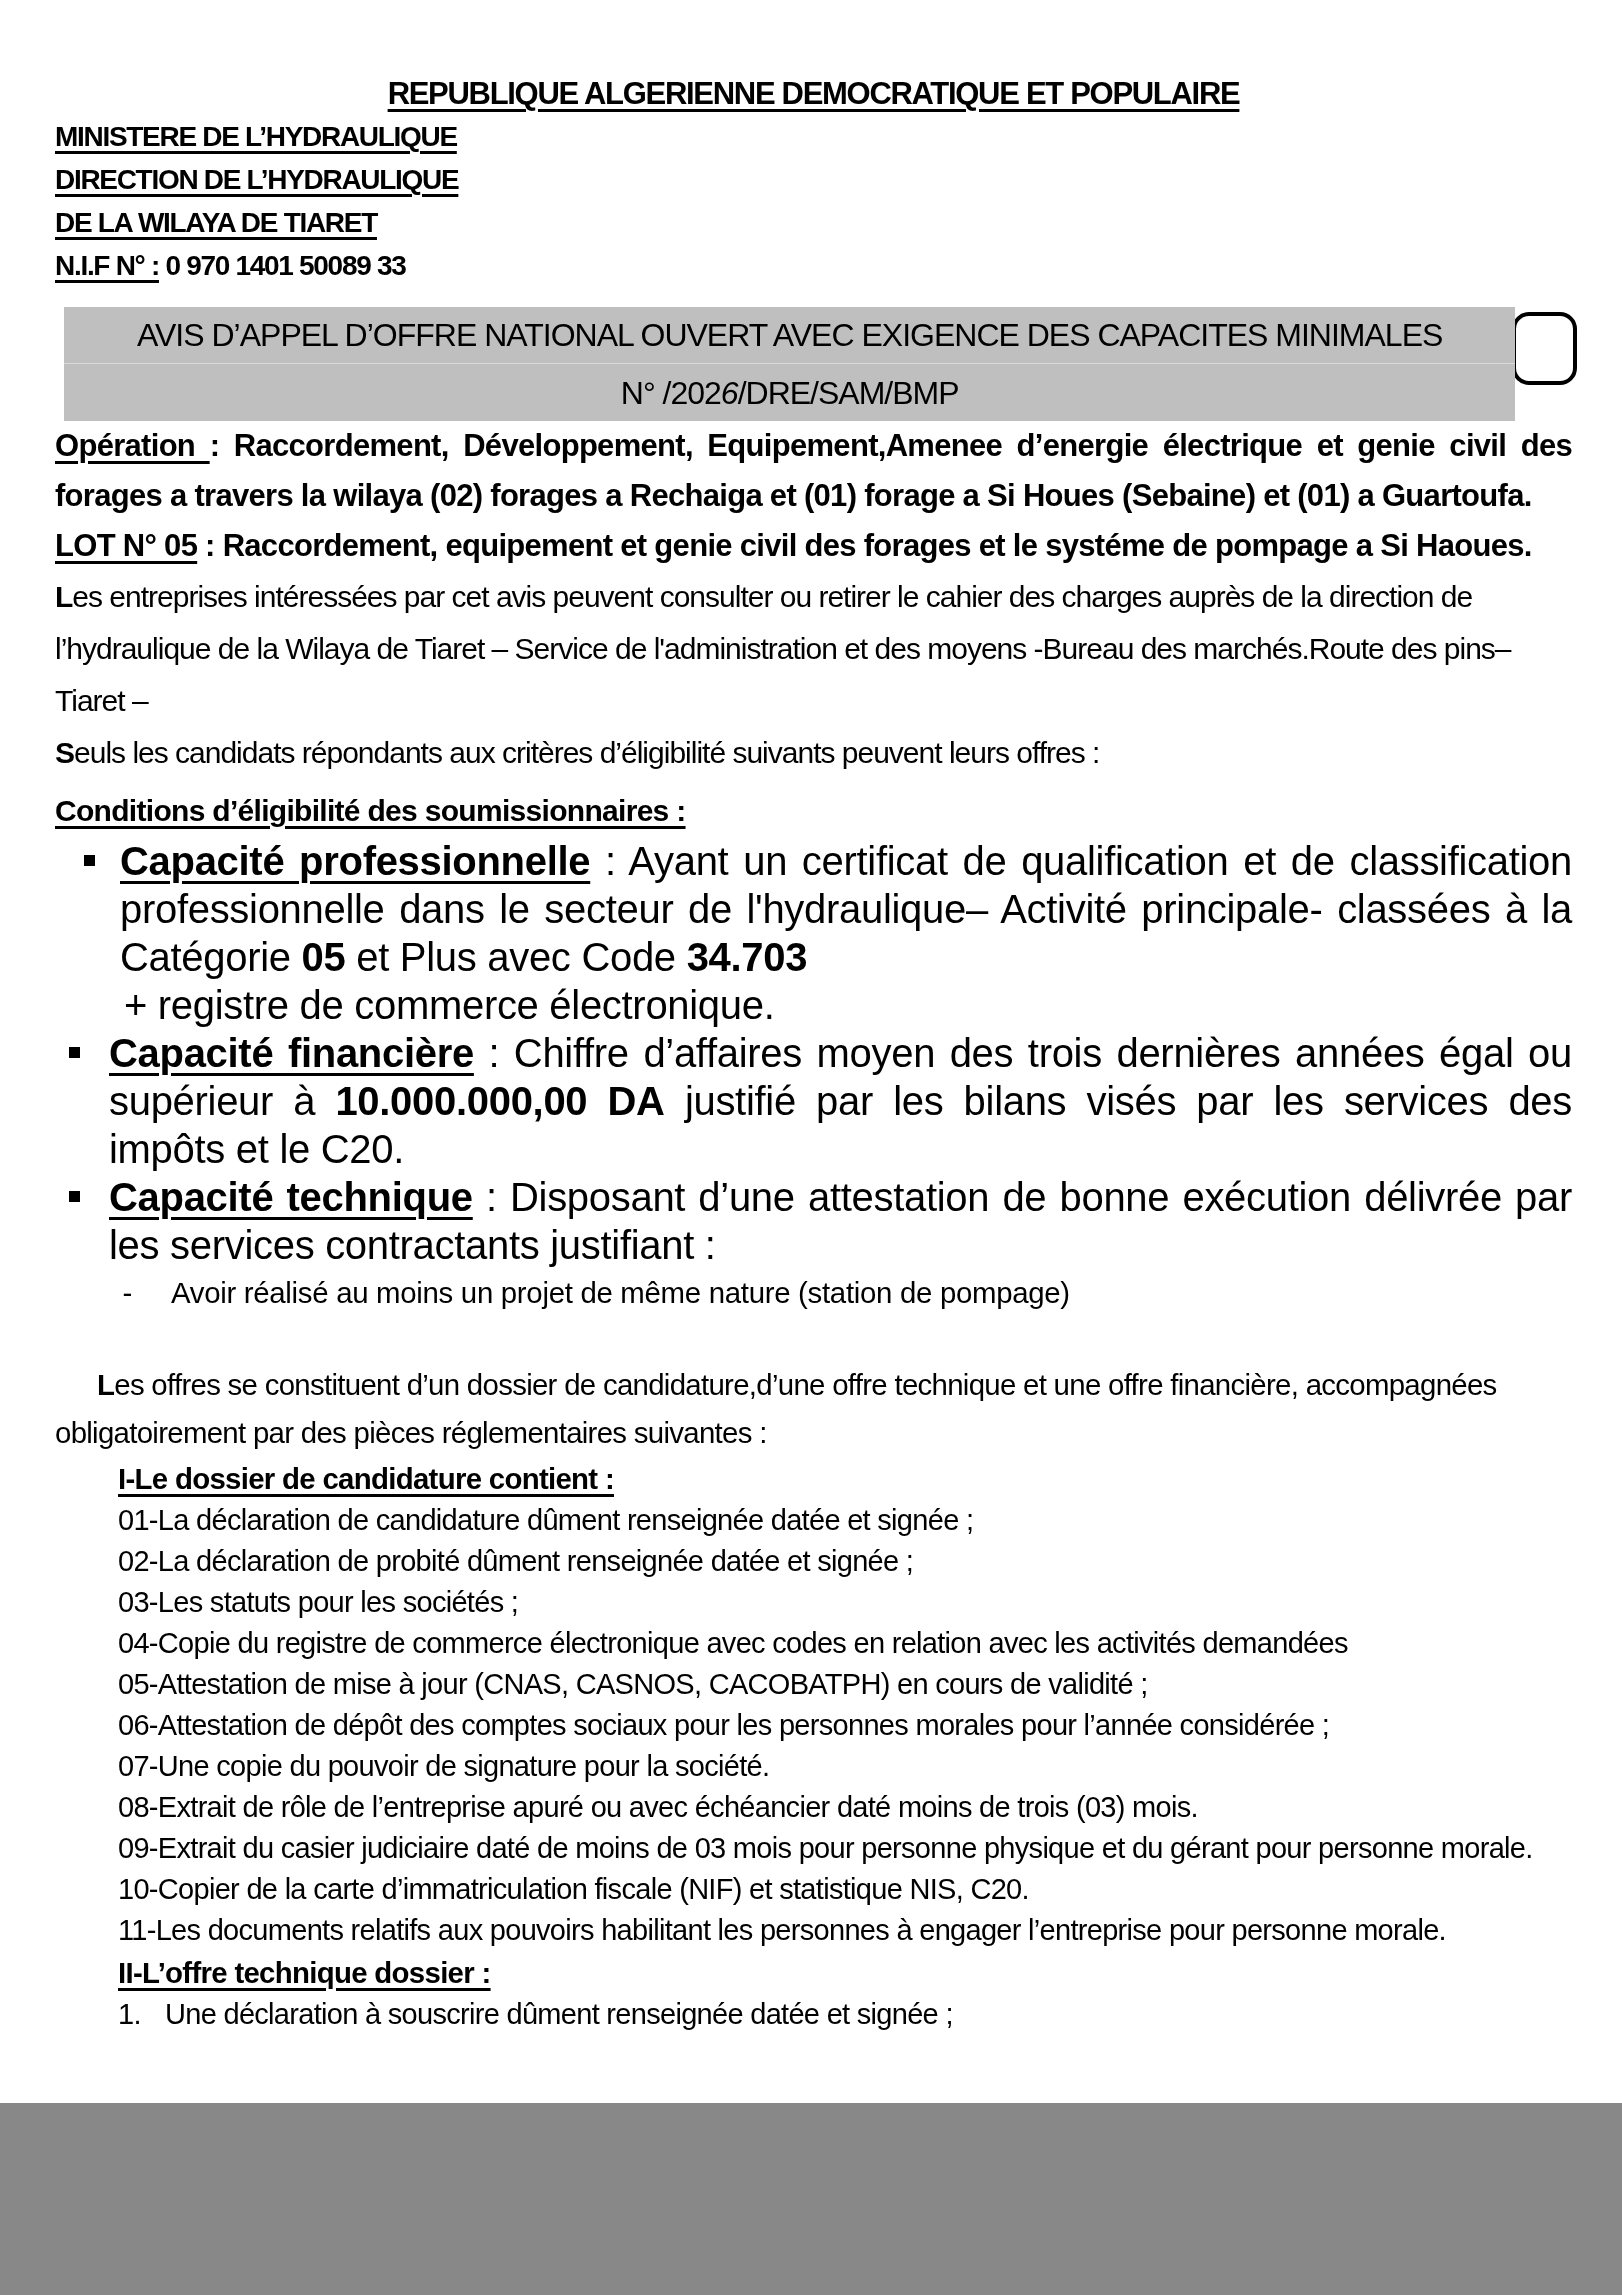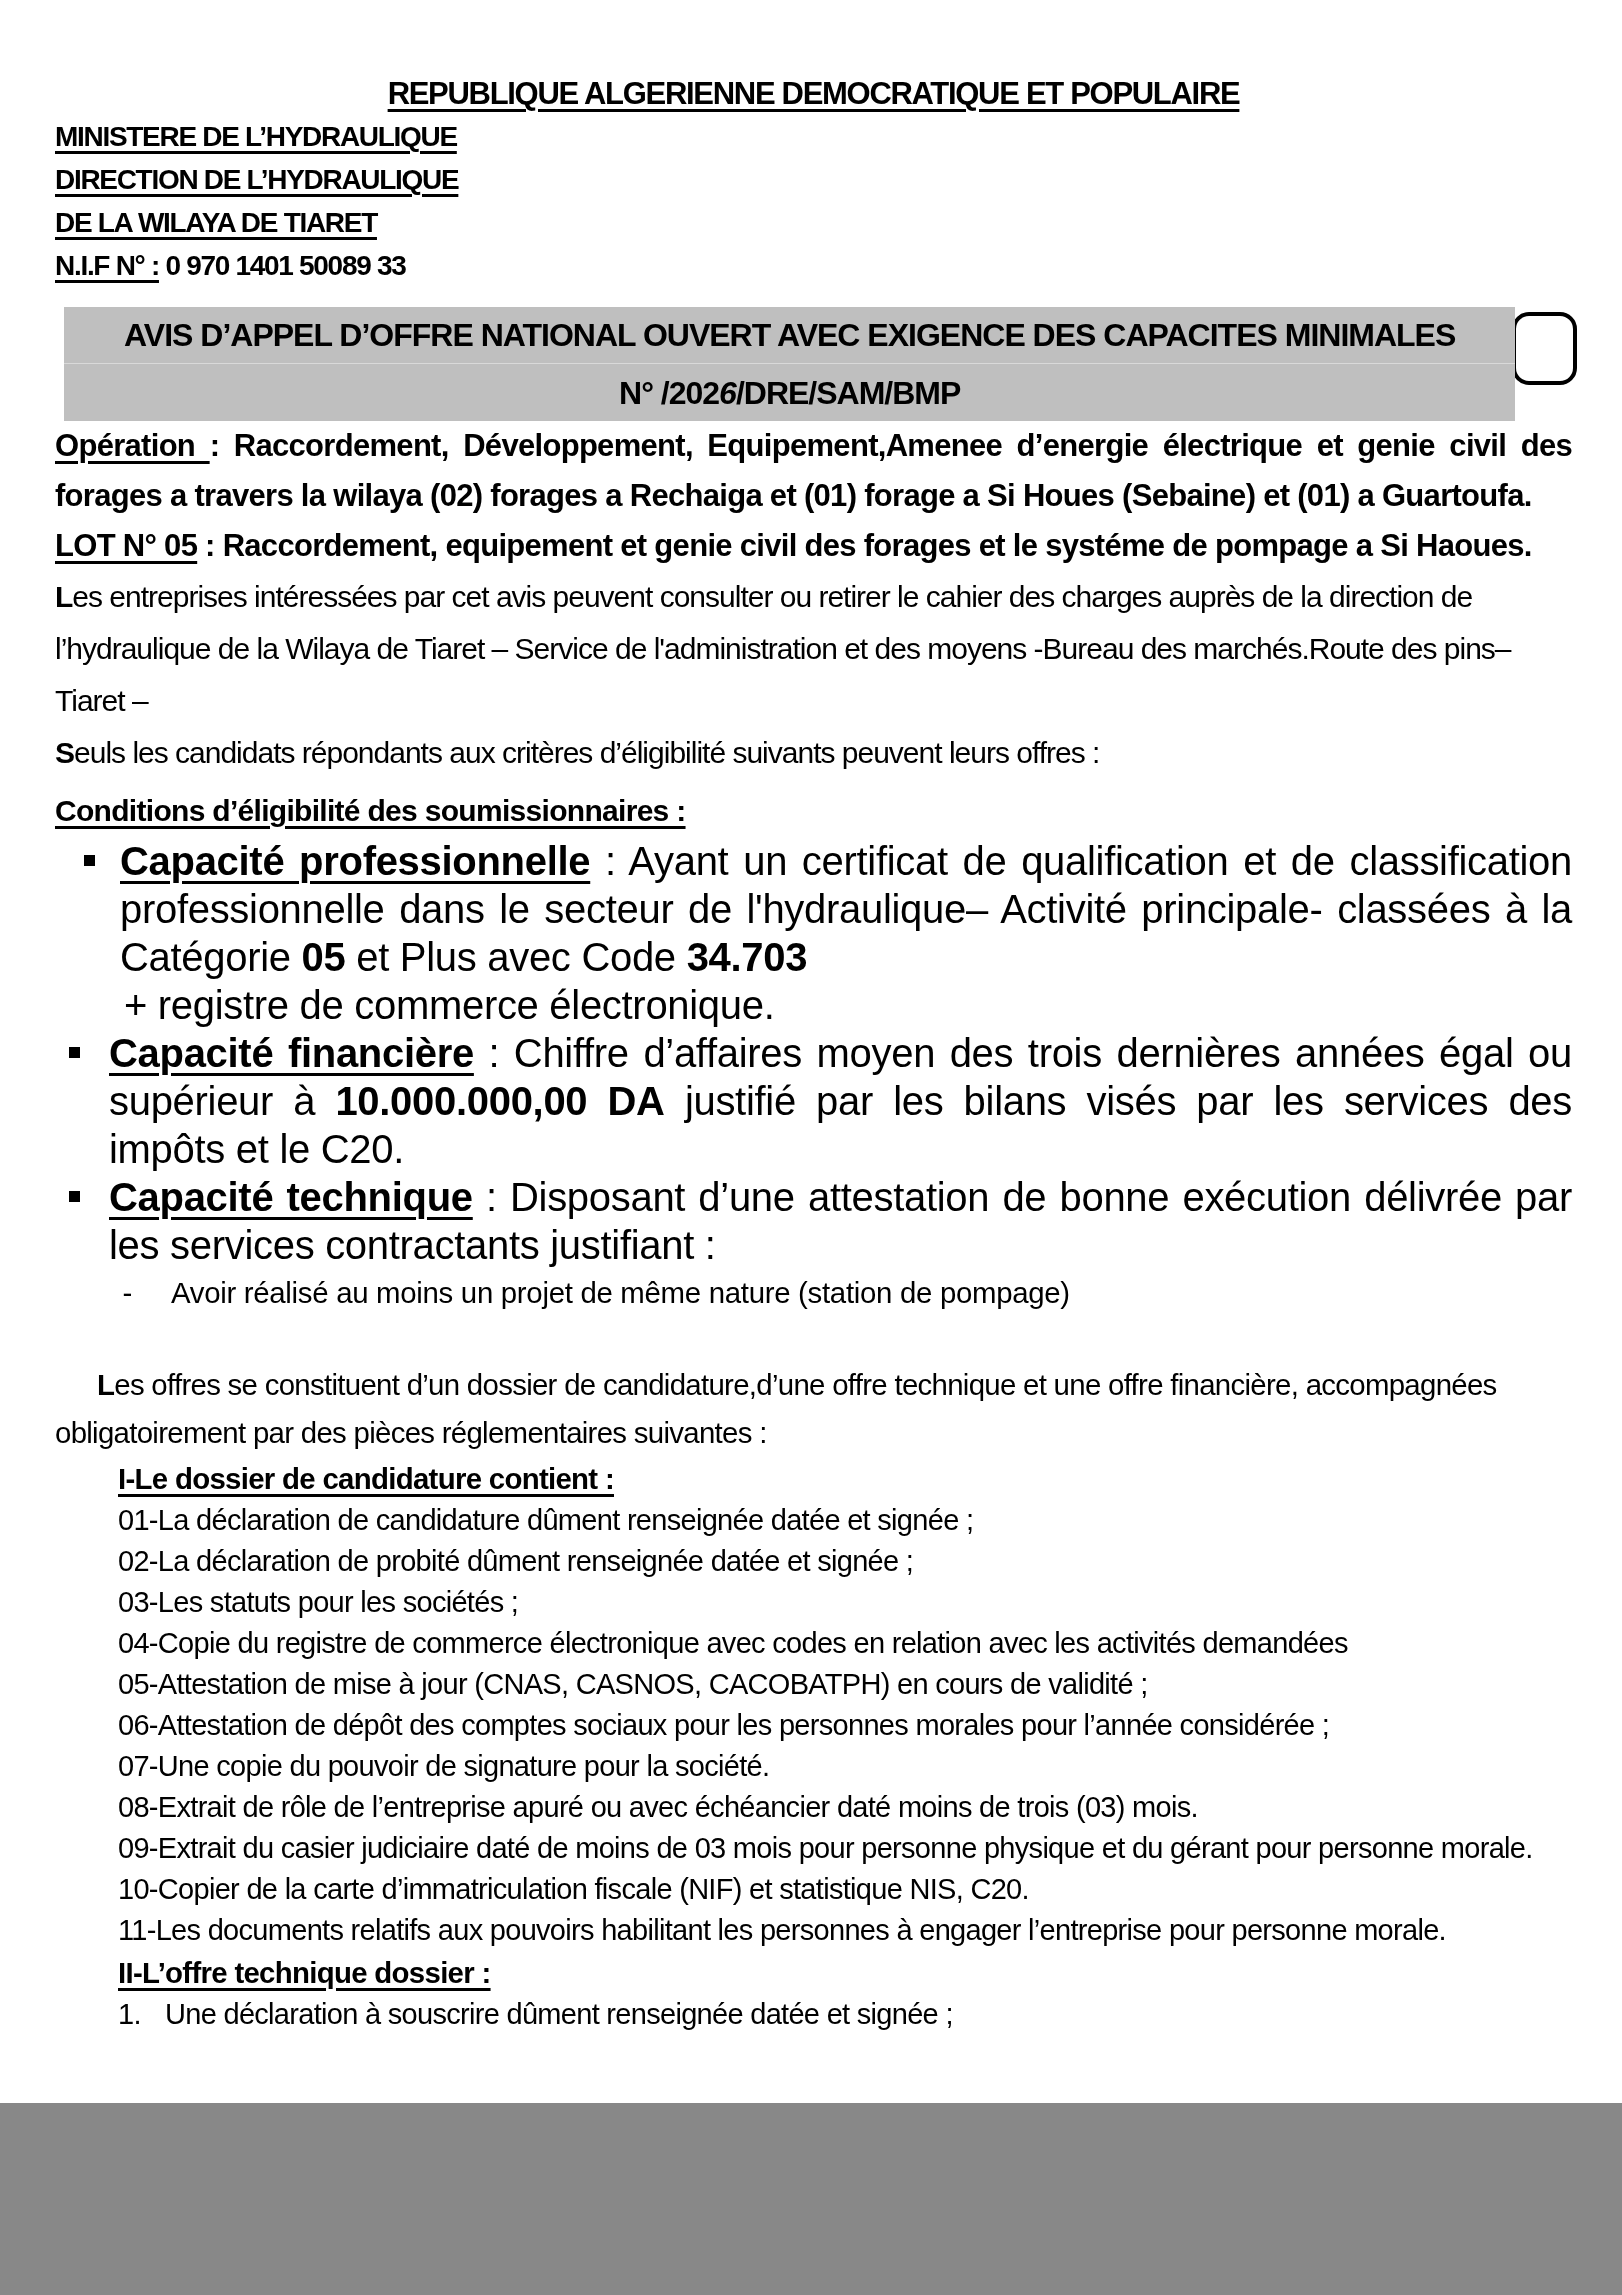--- a/index.html
+++ b/index.html
@@ -18,21 +18,21 @@
   .b { font-weight:bold; }
   .it { font-style:italic; }
 
   
   .h-center { text-align:center; font-weight:bold; font-size:31px; line-height:42px; letter-spacing:-1.3px; }
   .h-left   { font-weight:bold; font-size:28px; line-height:43px; letter-spacing:-1.3px; }
 
   
   .banner-wrap { position:relative; margin-top:19.6px; margin-left:9.2px; width:1451px; }
   .banner { position:relative; z-index:2; background:#bfbfbf; }
-  .banner-row { text-align:center; font-weight:bold; font-size:32px; letter-spacing:-1px; padding:10.5px 6.5px 9.2px 6.5px; }
+  .banner-row { text-align:center; font-weight:normal; font-size:32px; letter-spacing:-1px; padding:10.5px 6.5px 9.2px 6.5px; }
   .banner-row1 { border-bottom:1.3px solid #d9d9d9; }
   .artifact {
     position:absolute; z-index:1;
     left:1512px; top:312px;
     width:65px; height:73px;
     border:4.6px solid #000; border-radius:17px;
     background:#fff;
   }
 
   

